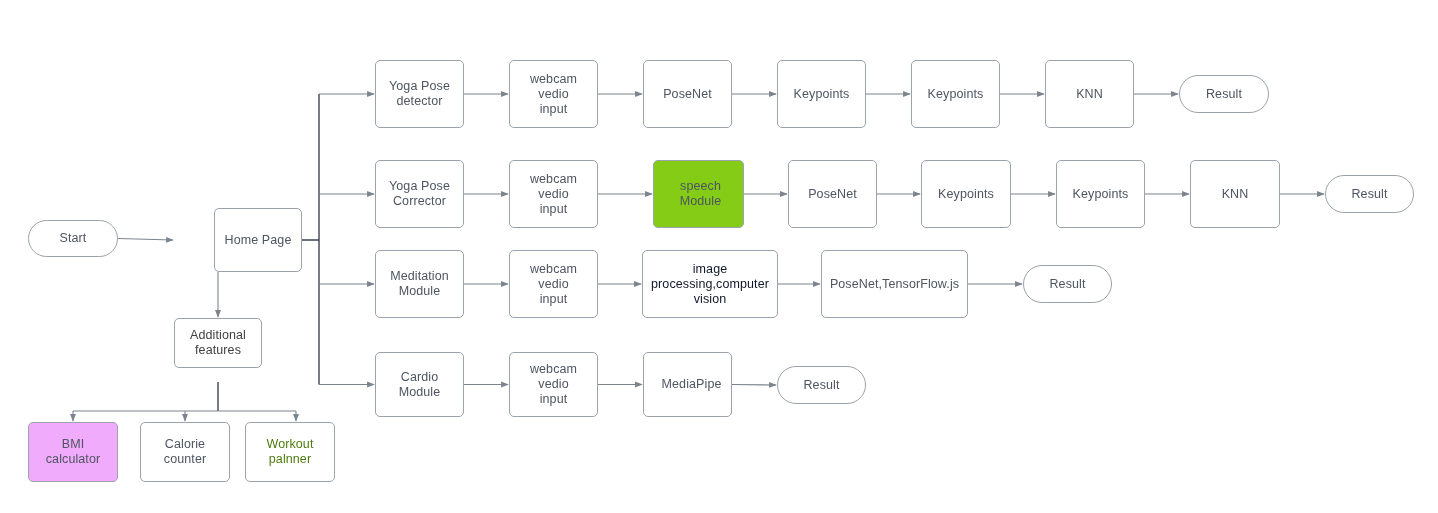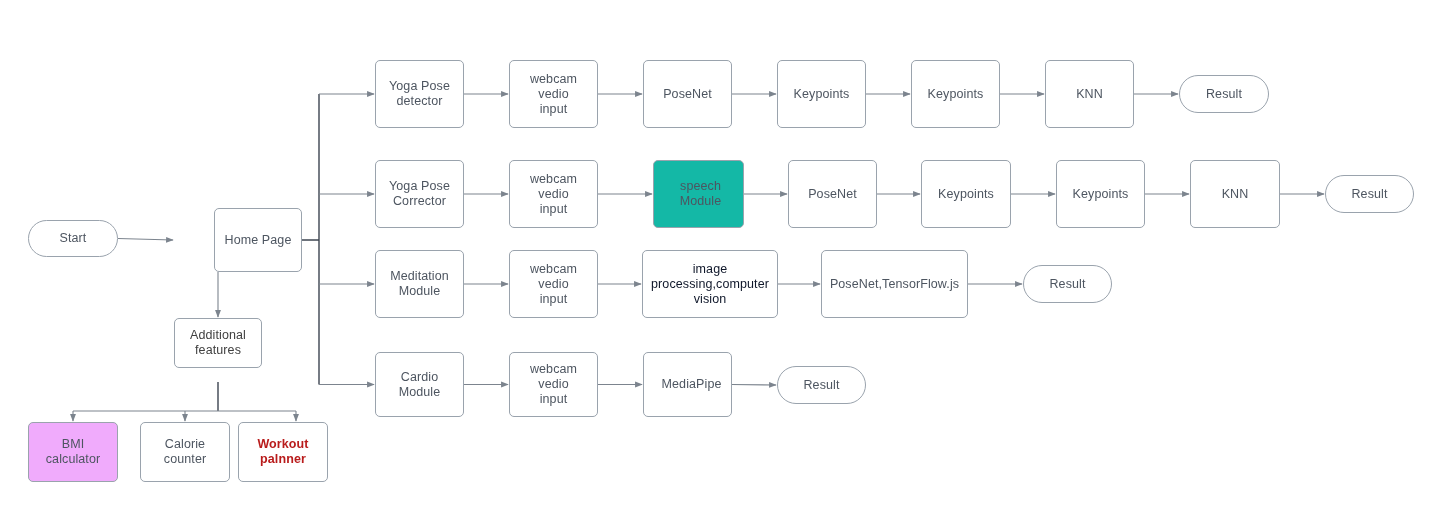--- a/index.html
+++ b/index.html
@@ -94,21 +94,21 @@
       <span>Additional
 features</span>
     </div>
     <div class="node rect" style="left: 28px; top: 422px; width: 90px; height: 60px; border-color: rgb(154, 163, 173); background: #f0abfc; color: rgb(77, 85, 96);">
       <span>BMI calculator</span>
     </div>
     <div class="node rect" style="left: 140px; top: 422px; width: 90px; height: 60px; border-color: rgb(154, 163, 173); background: rgb(255, 255, 255); color: rgb(77, 85, 96);">
       <span>Calorie
 counter</span>
     </div>
-    <div class="node rect" style="left: 238px; top: 422px; width: 90px; height: 60px; border-color: rgb(154, 163, 173); background: rgb(255, 255, 255); color: #b91c1c; font-weight: bold;">
+    <div class="node rect" style="left: 245px; top: 422px; width: 90px; height: 60px; border-color: rgb(154, 163, 173); background: rgb(255, 255, 255); color: #4d7c0f;">
       <span>Workout
 palnner</span>
     </div>
     <div class="node rect" style="left: 375px; top: 60px; width: 89px; height: 68px; border-color: rgb(154, 163, 173); background: rgb(255, 255, 255); color: rgb(77, 85, 96);">
       <span>Yoga Pose
 detector</span>
     </div>
     <div class="node rect" style="left: 509px; top: 60px; width: 89px; height: 68px; border-color: rgb(154, 163, 173); background: rgb(255, 255, 255); color: rgb(77, 85, 96);">
       <span>webcam vedio
 input</span>
@@ -129,21 +129,21 @@
       <span>Result</span>
     </div>
     <div class="node rect" style="left: 375px; top: 160px; width: 89px; height: 68px; border-color: rgb(154, 163, 173); background: rgb(255, 255, 255); color: rgb(77, 85, 96);">
       <span>Yoga Pose
 Corrector</span>
     </div>
     <div class="node rect" style="left: 509px; top: 160px; width: 89px; height: 68px; border-color: rgb(154, 163, 173); background: rgb(255, 255, 255); color: rgb(77, 85, 96);">
       <span>webcam vedio
 input</span>
     </div>
-    <div class="node rect" style="left: 653px; top: 160px; width: 91px; height: 68px; border-color: rgb(154, 163, 173); background: #14b8a6; color: rgb(77, 85, 96); padding-left: 8px;">
+    <div class="node rect" style="left: 653px; top: 160px; width: 91px; height: 68px; border-color: rgb(154, 163, 173); background: #84cc16; color: rgb(77, 85, 96); padding-left: 8px;">
       <span>speech
 Module</span>
     </div>
     <div class="node rect" style="left: 788px; top: 160px; width: 89px; height: 68px; border-color: rgb(154, 163, 173); background: rgb(255, 255, 255); color: rgb(77, 85, 96);">
       <span>PoseNet</span>
     </div>
     <div class="node rect" style="left: 921px; top: 160px; width: 90px; height: 68px; border-color: rgb(154, 163, 173); background: rgb(255, 255, 255); color: rgb(77, 85, 96);">
       <span>Keypoints</span>
     </div>
     <div class="node rect" style="left: 1056px; top: 160px; width: 89px; height: 68px; border-color: rgb(154, 163, 173); background: rgb(255, 255, 255); color: rgb(77, 85, 96);">

